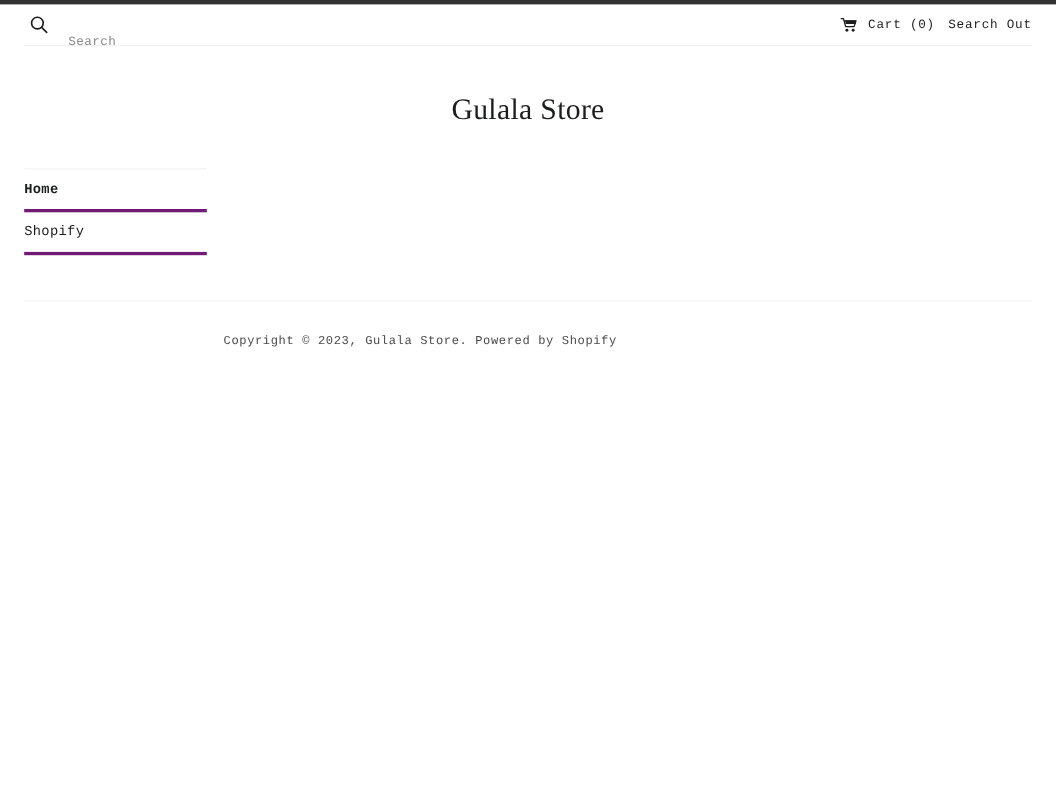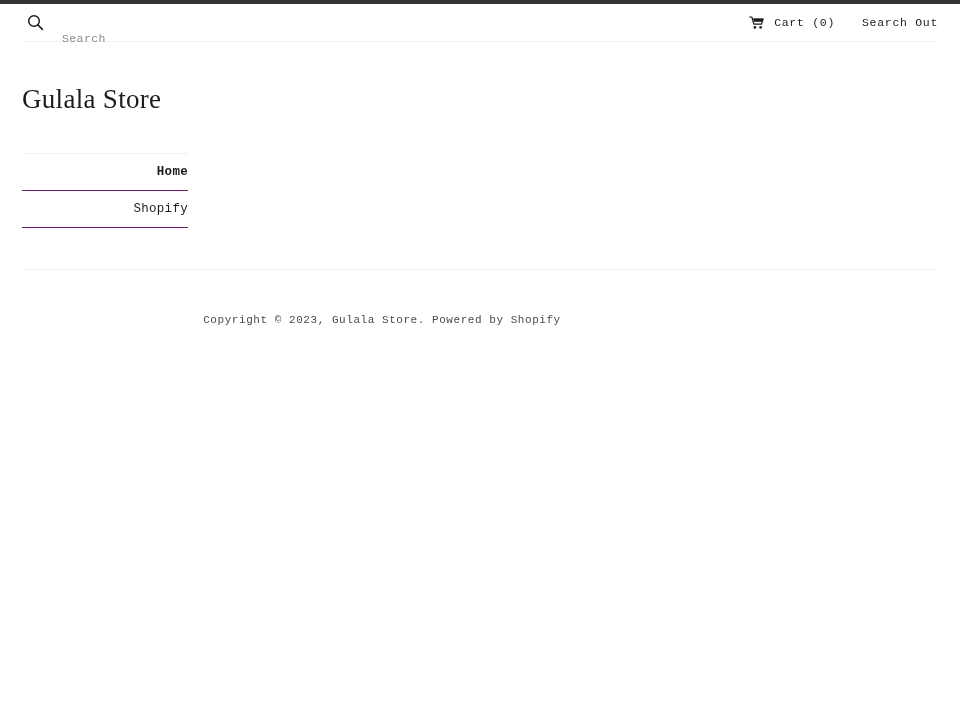--- a/index.html
+++ b/index.html
@@ -74,21 +74,21 @@
     margin-top: 32px;
   }
   .search-input::placeholder {
     color: #8b8b8b;
     opacity: 1;
   }
 
   .header-right {
     display: flex;
     align-items: center;
-    gap: 27px;
+    gap: 12px;
   }
   .cart-link, .checkout-link {
     display: flex;
     align-items: center;
     text-decoration: none;
     color: #1c1d1d;
     font-size: 11.5px;
     letter-spacing: .7px;
     cursor: pointer;
     white-space: nowrap;
@@ -109,32 +109,32 @@
 
   .store-title {
     font-family: "Liberation Serif", "DejaVu Serif", serif;
     font-size: 27px;
     font-weight: 400;
     letter-spacing: .3px;
     color: #1c1d1d;
     margin: 0;
     padding: 41px 0 0 0;
     line-height: 1.2;
+    text-align: center;
   }
 
   .site-nav {
     width: 166px;
     margin-top: 38px;
     list-style: none;
     padding: 0;
     border-top: 1px solid #f0f0f0;
   }
   .site-nav li {
-    border-bottom: 1px solid #701a75;
-    text-align: right;
+    border-bottom: 3px solid #701a75;
   }
   .site-nav a {
     display: block;
     padding: 11px 0 11px 0;
     font-size: 12.5px;
     letter-spacing: .3px;
     color: #1c1d1d;
     text-decoration: none;
     cursor: pointer;
   }
@@ -148,21 +148,21 @@
     margin: 0 auto;
     margin-top: 41px;
     border-top: 1px solid #f0f0f0;
     text-align: center;
   }
   .copyright {
     font-size: 11px;
     letter-spacing: .55px;
     color: #4a4a4a;
     padding-top: 31px;
-    margin: 13px;
+    margin: 0;
     
     padding-right: 196px;
   }
 </style>
 </head>
 <body>
 
 <div class="top-bar"></div>
 
 <header class="site-header">

